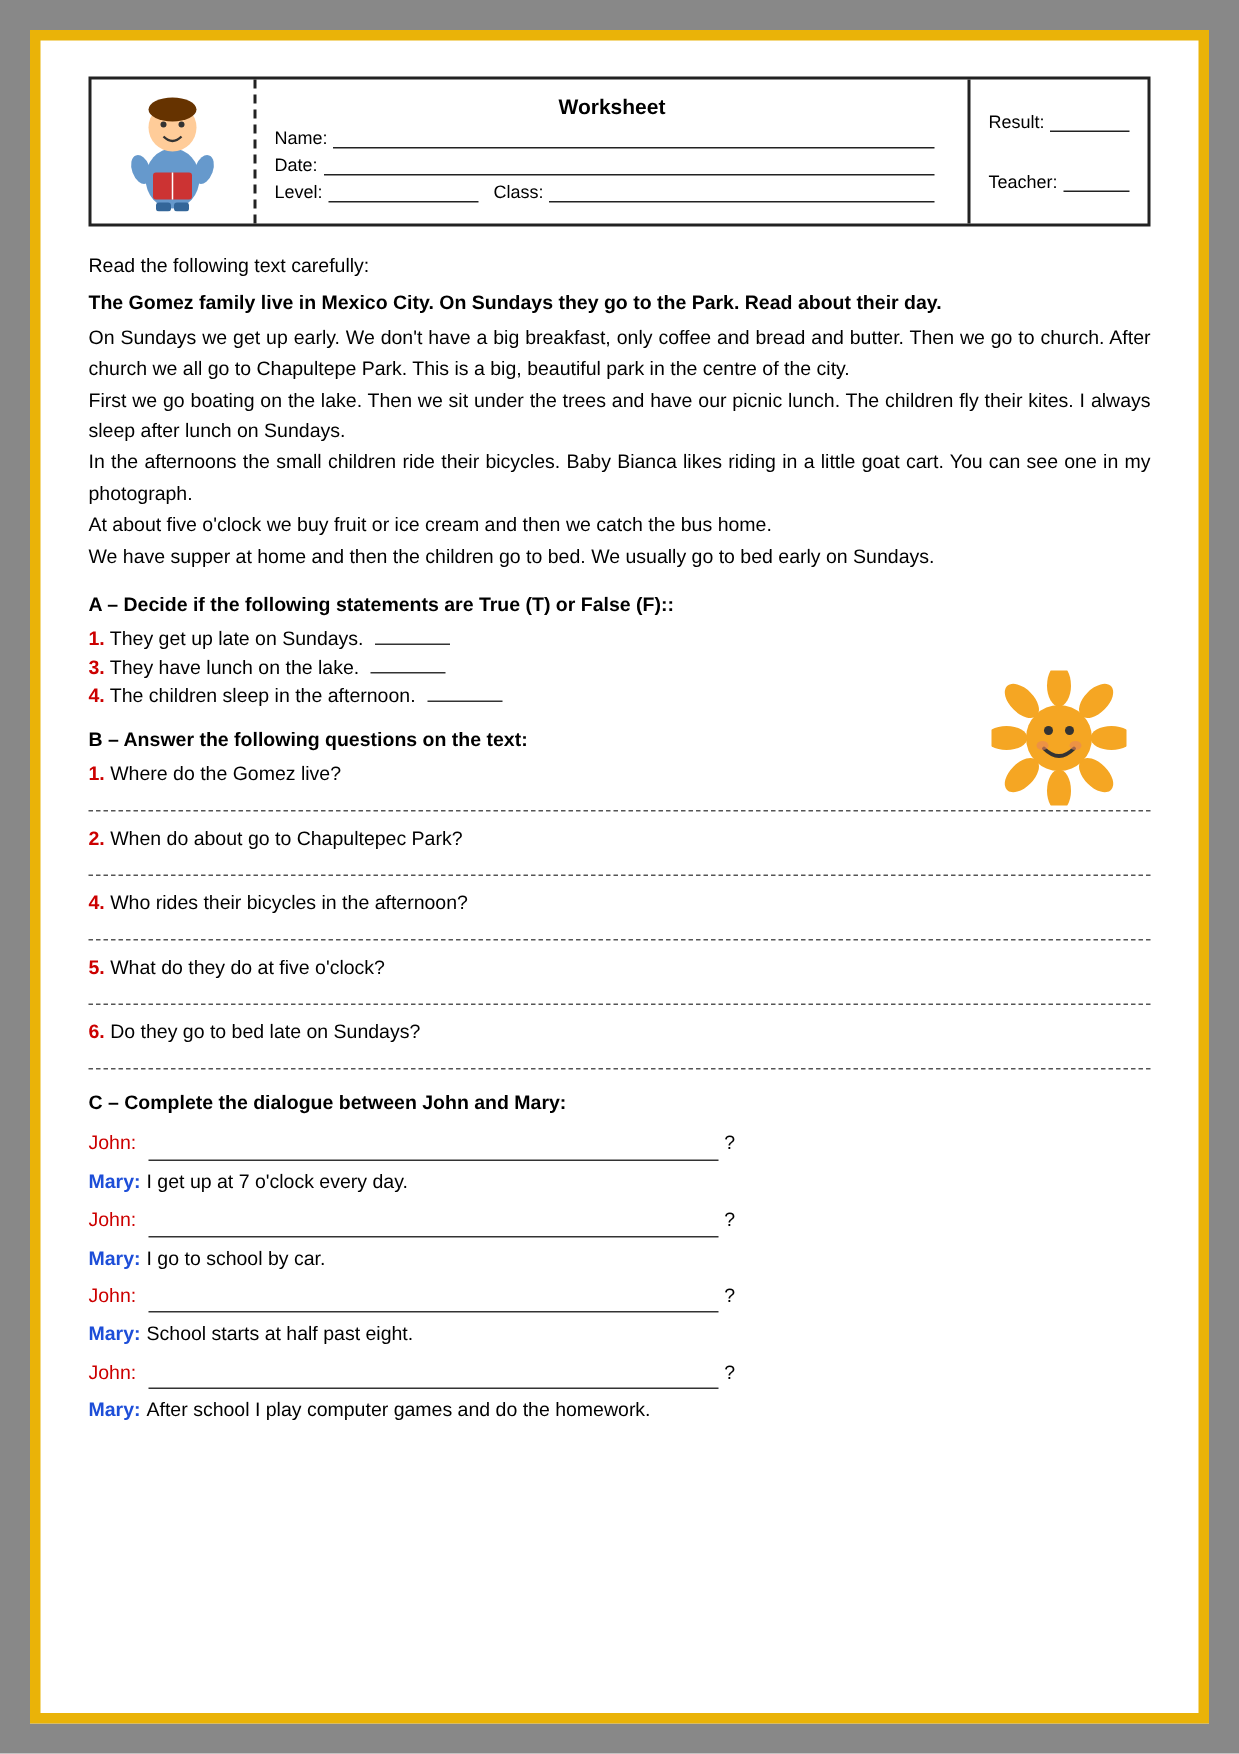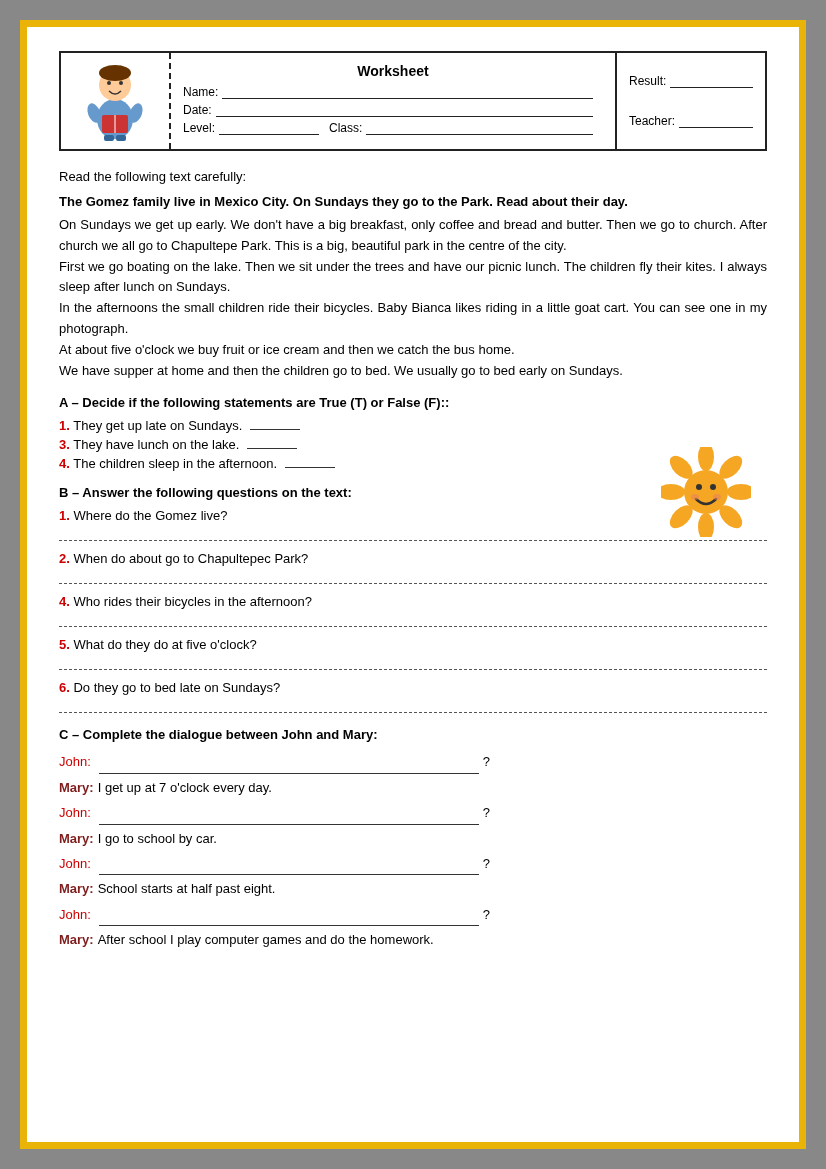--- a/index.html
+++ b/index.html
@@ -69,21 +69,21 @@
       height: 14px;
       margin-right: 10px;
     }
     .field-line-short {
       border-bottom: 1px solid #222;
       width: 100px;
       height: 14px;
       margin-right: 10px;
     }
     .header-result {
-      width: 150px;
+      width: 120px;
       border-left: 2px solid #222;
       padding: 8px 12px;
       display: flex;
       flex-direction: column;
       justify-content: space-around;
       font-size: 12px;
       flex-shrink: 0;
     }
     .result-row {
       display: flex;
@@ -172,21 +172,21 @@
     
     .dialogue {
       font-size: 13px;
       line-height: 1.8;
     }
     .dialogue .john {
       color: #cc0000;
       font-weight: normal;
     }
     .dialogue .mary {
-      color: #7f1d1d;
+      color: #1d4ed8;
       font-weight: bold;
     }
     .dialogue-line {
       display: inline-block;
       border-bottom: 1px solid #333;
       width: 380px;
       margin: 0 4px;
       vertical-align: bottom;
     }
     .dialogue-row {

